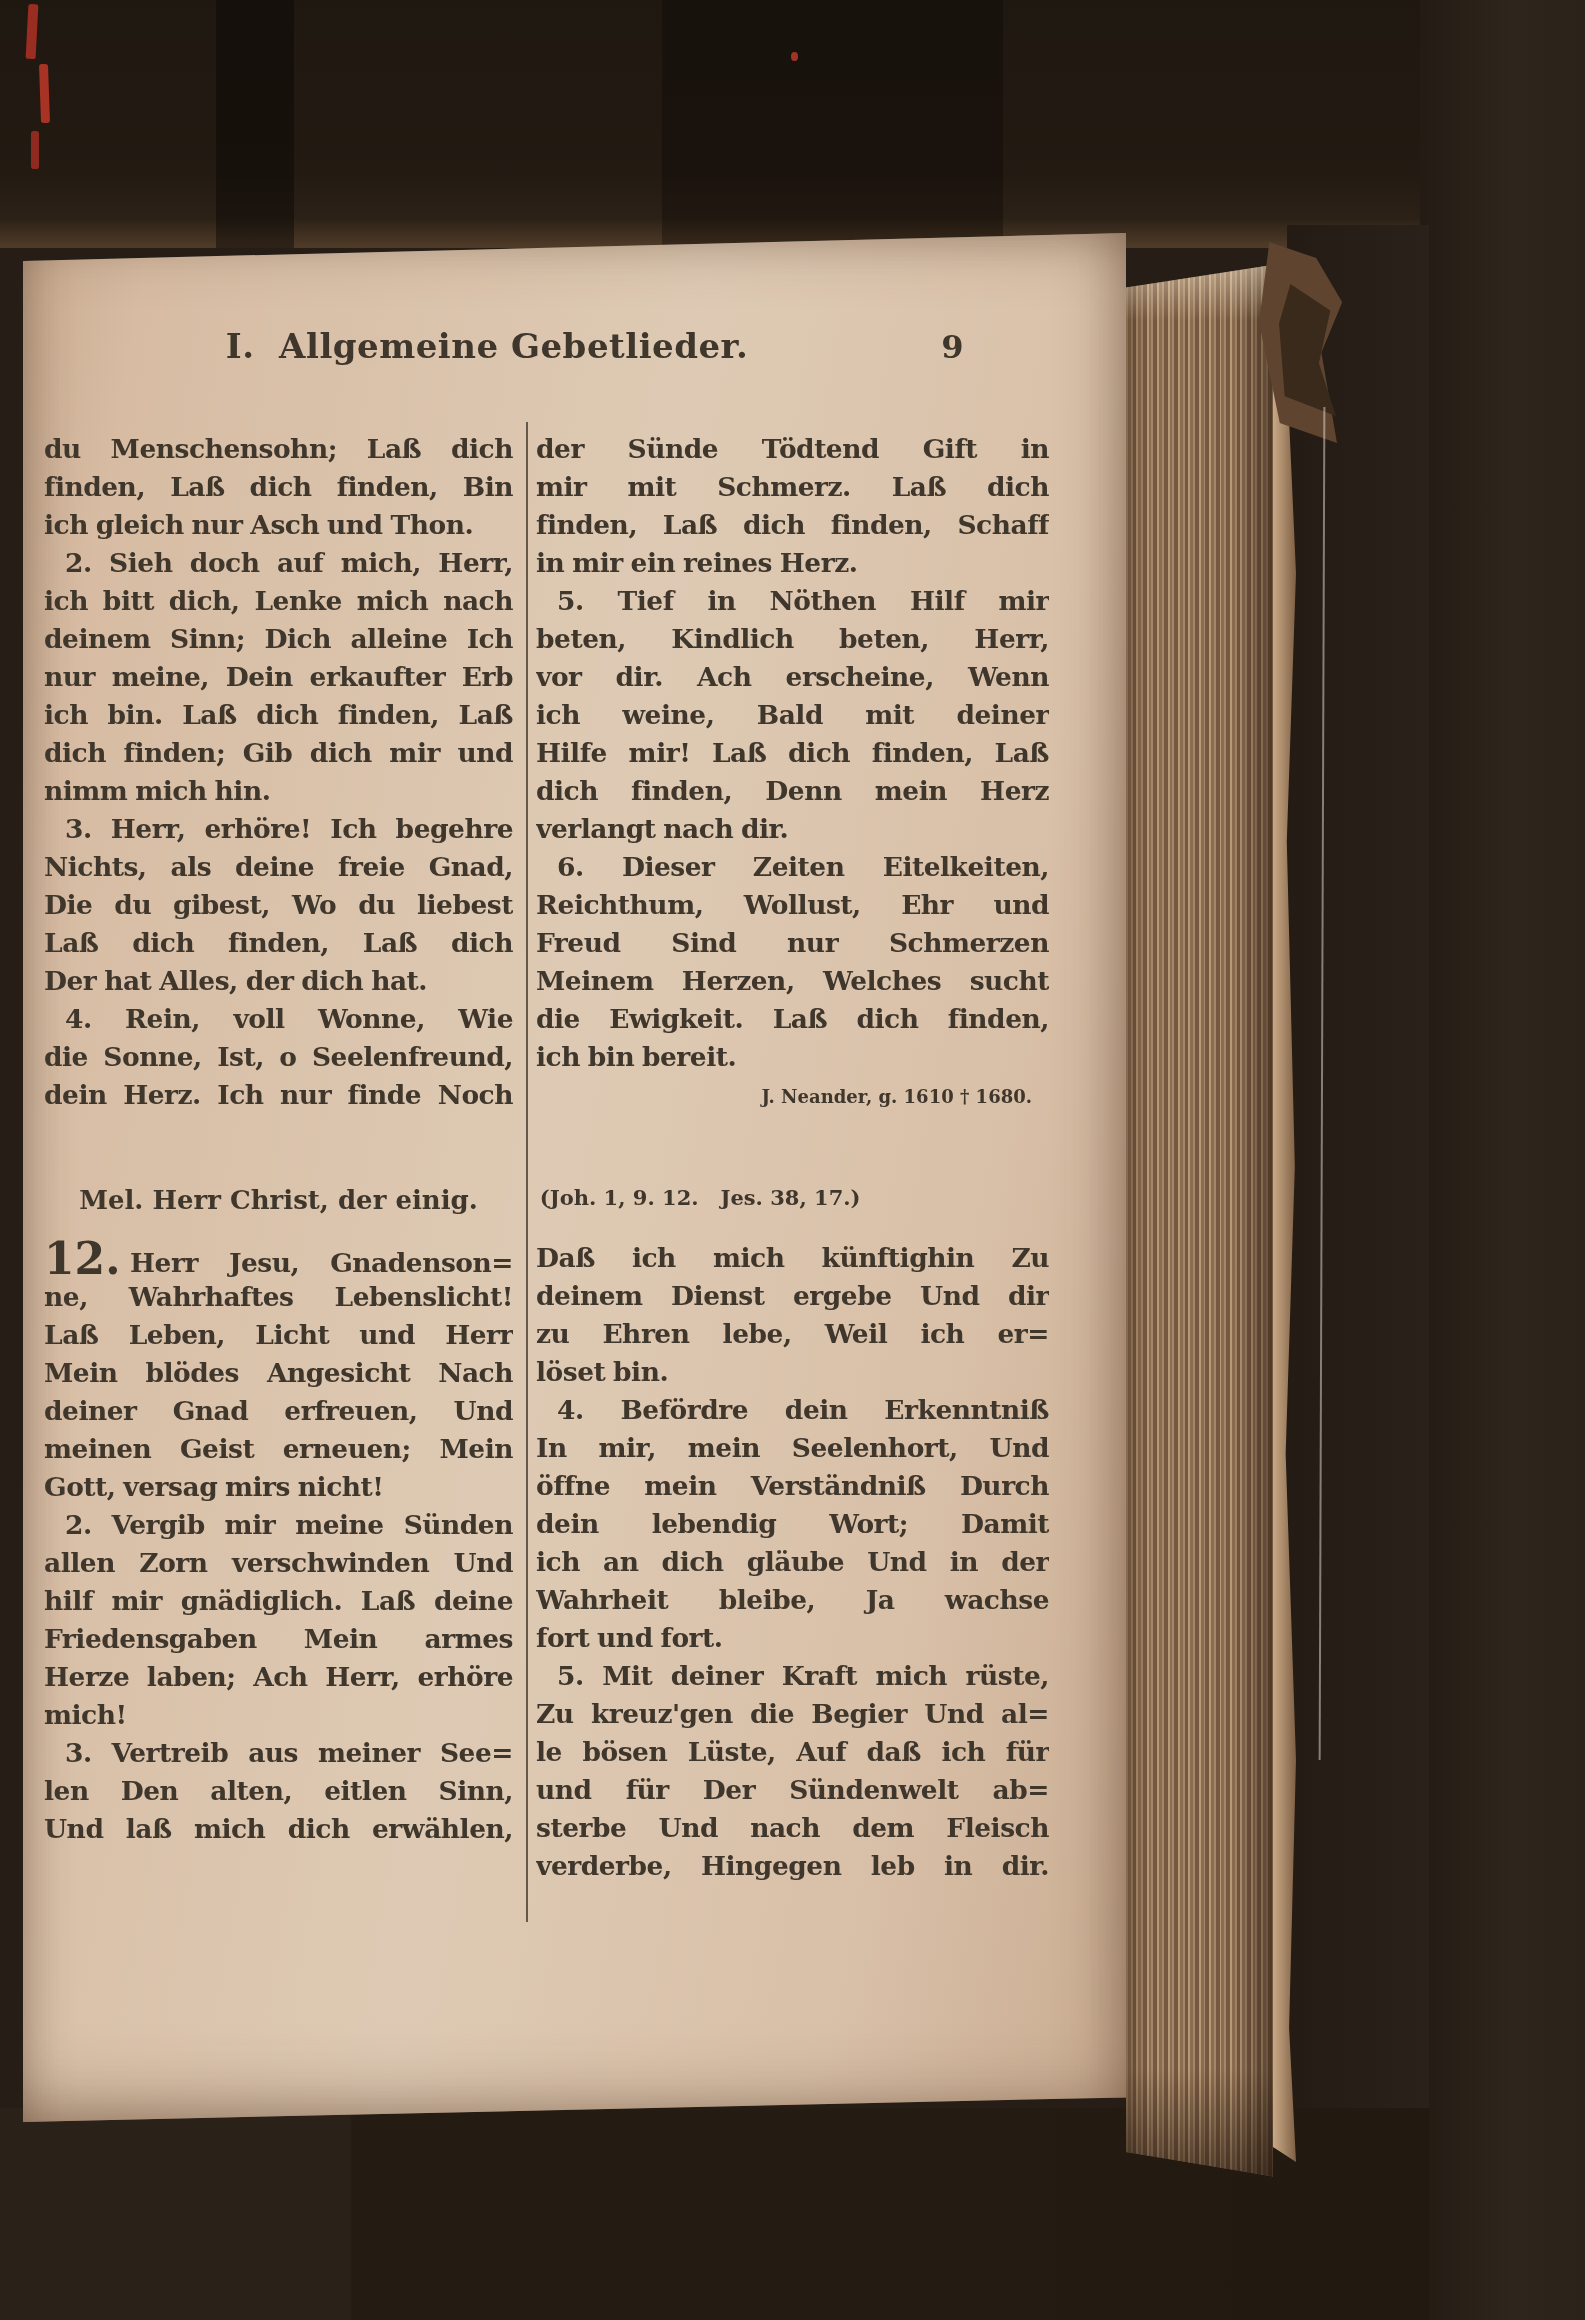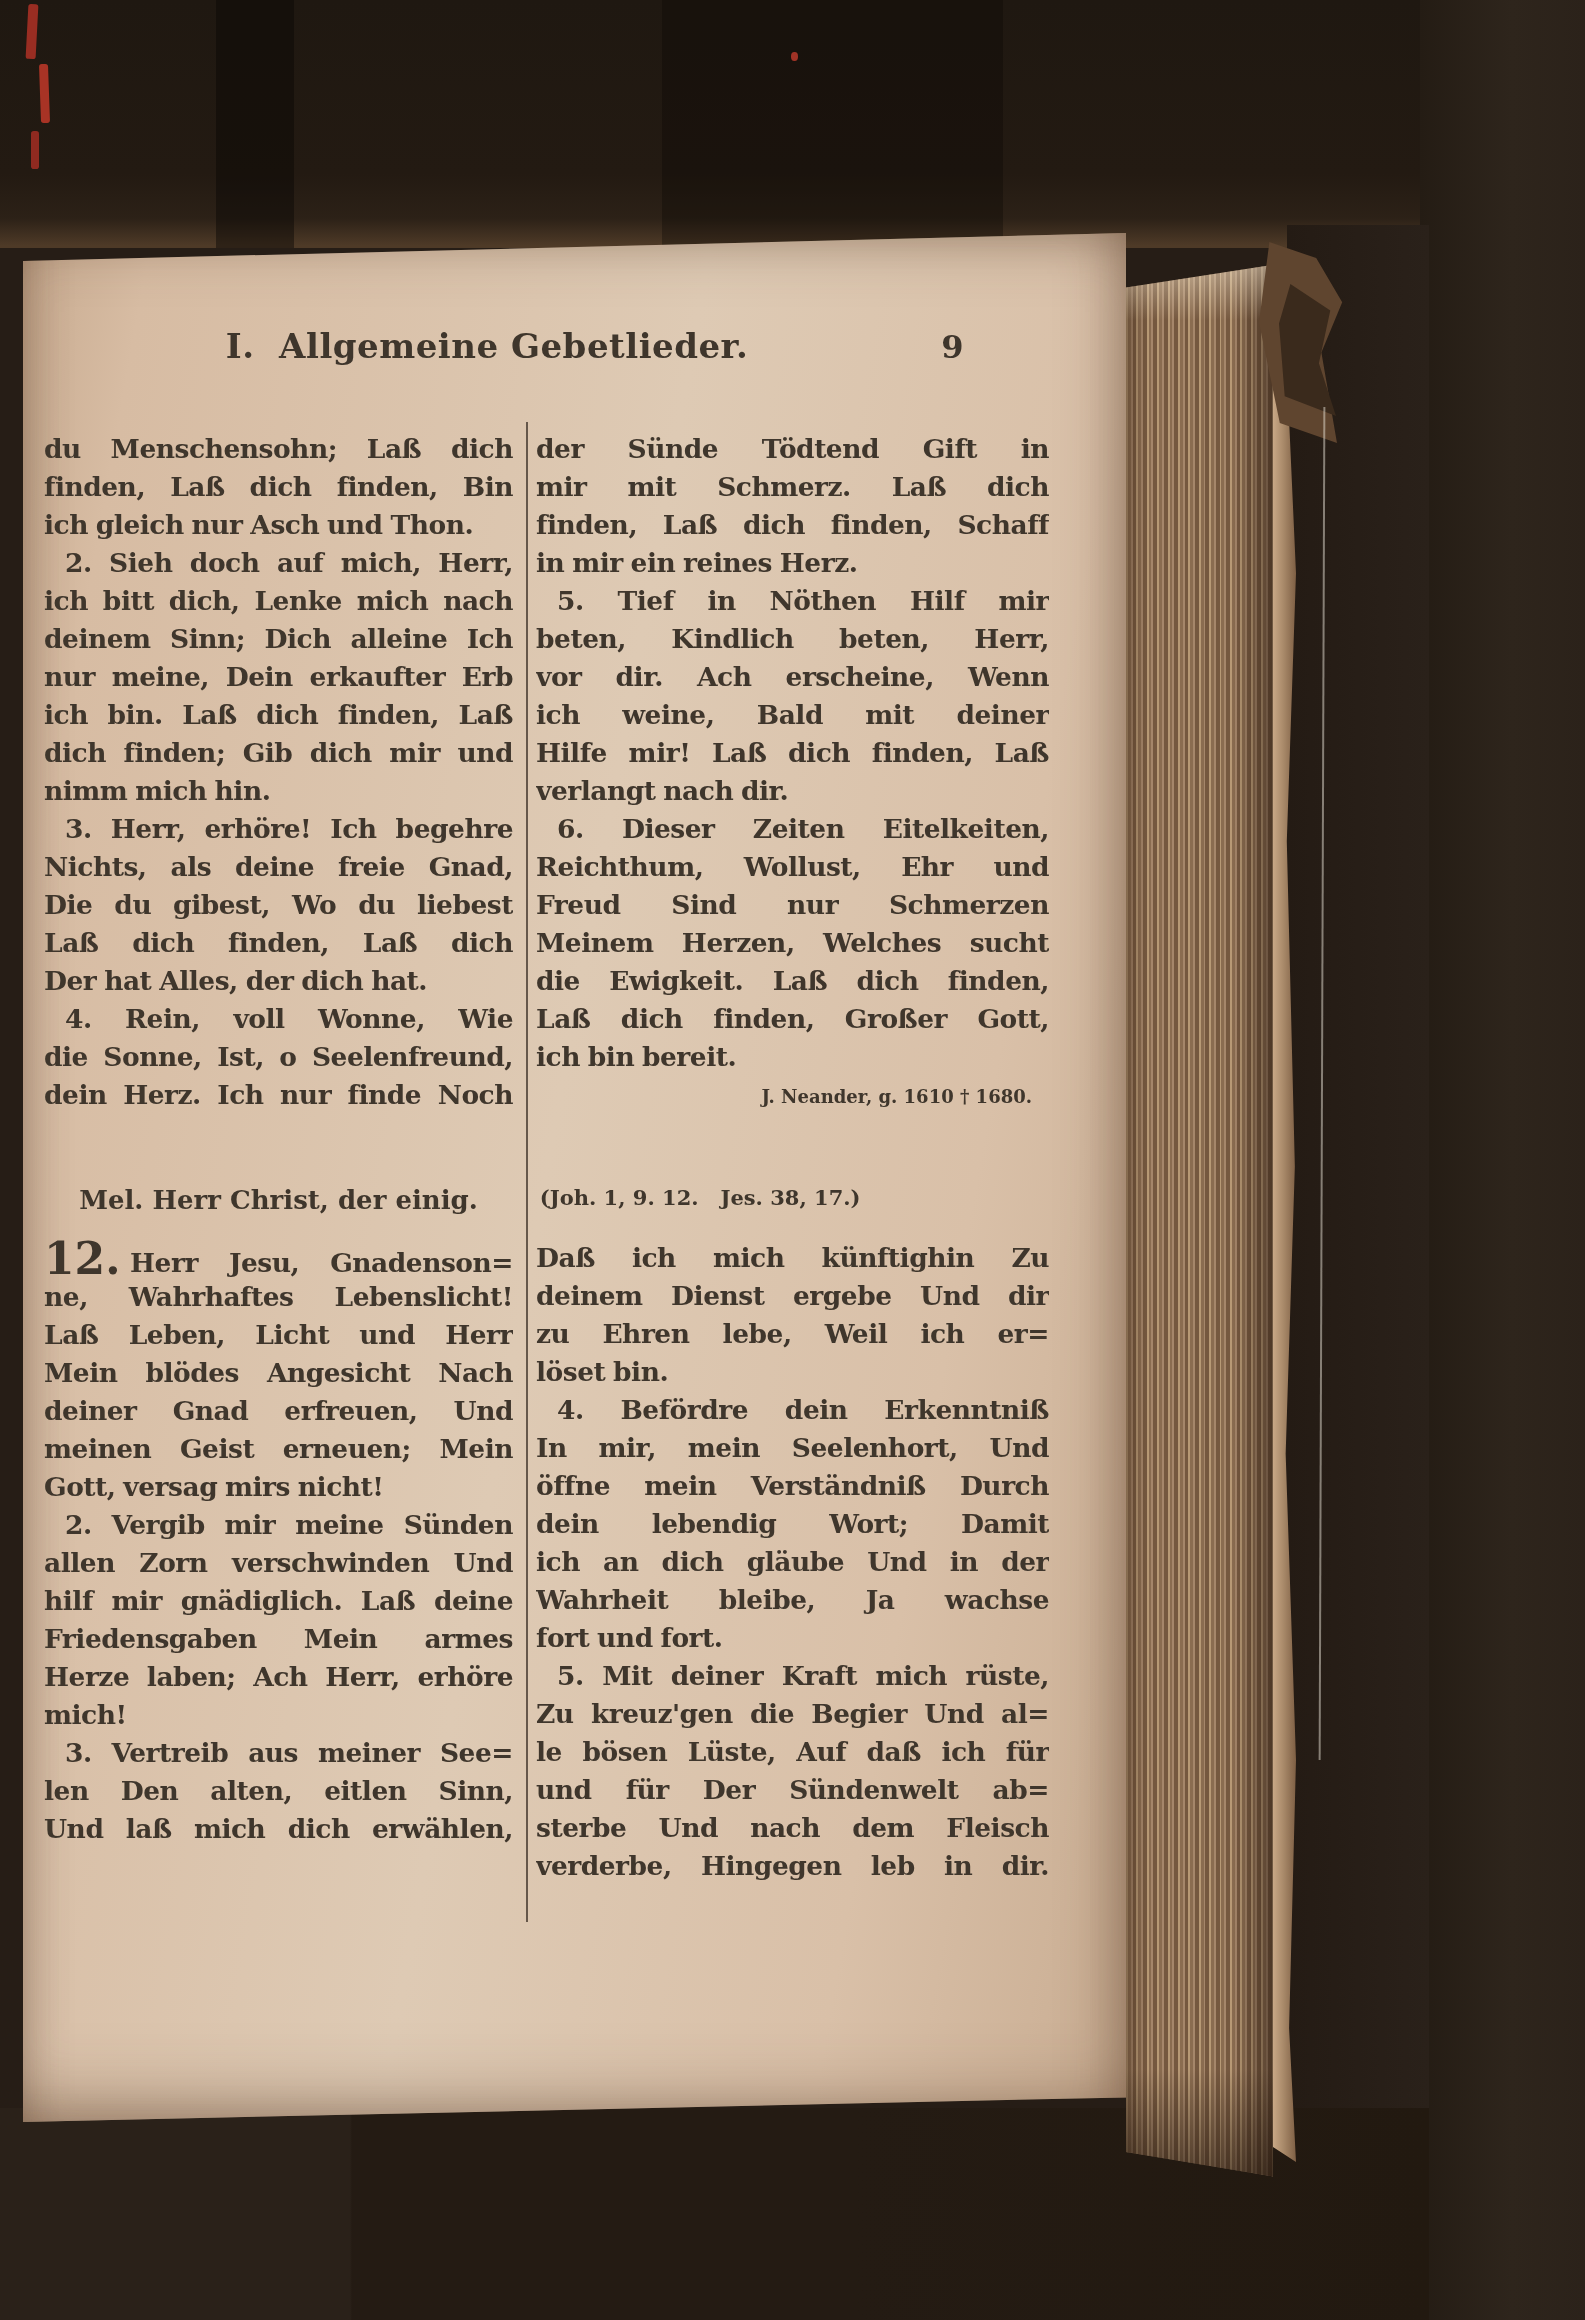--- a/index.html
+++ b/index.html
@@ -154,27 +154,27 @@
     <div class="lines">
         <div class="line">der Sünde Tödtend Gift in</div>
         <div class="line">mir mit Schmerz. Laß dich</div>
         <div class="line">finden, Laß dich finden, Schaff</div>
         <div class="line end">in mir ein reines Herz.</div>
         <div class="line vs">5. Tief in Nöthen Hilf mir</div>
         <div class="line">beten, Kindlich beten, Herr,</div>
         <div class="line">vor dir. Ach erscheine, Wenn</div>
         <div class="line">ich weine, Bald mit deiner</div>
         <div class="line">Hilfe mir! Laß dich finden, Laß</div>
+        <div class="line">dich finden, Denn mein Herz</div>
         <div class="line end">verlangt nach dir.</div>
         <div class="line vs">6. Dieser Zeiten Eitelkeiten,</div>
         <div class="line">Reichthum, Wollust, Ehr und</div>
         <div class="line">Freud  Sind nur Schmerzen</div>
         <div class="line">Meinem Herzen, Welches sucht</div>
         <div class="line">die Ewigkeit. Laß dich finden,</div>
-        <div class="line">Laß dich finden, Großer Gott,</div>
         <div class="line end">ich bin bereit.</div>
       </div>
     <div class="attr">J. Neander, g. 1610 † 1680.</div>
     <div class="scrip">(Joh. 1, 9. 12.   Jes. 38, 17.)</div>
     <div class="lines h12b">
         <div class="line">Daß ich mich künftighin Zu</div>
         <div class="line">deinem Dienst ergebe Und dir</div>
         <div class="line">zu Ehren lebe, Weil ich er=</div>
         <div class="line end">löset bin.</div>
         <div class="line vs">4. Befördre dein Erkenntniß</div>

